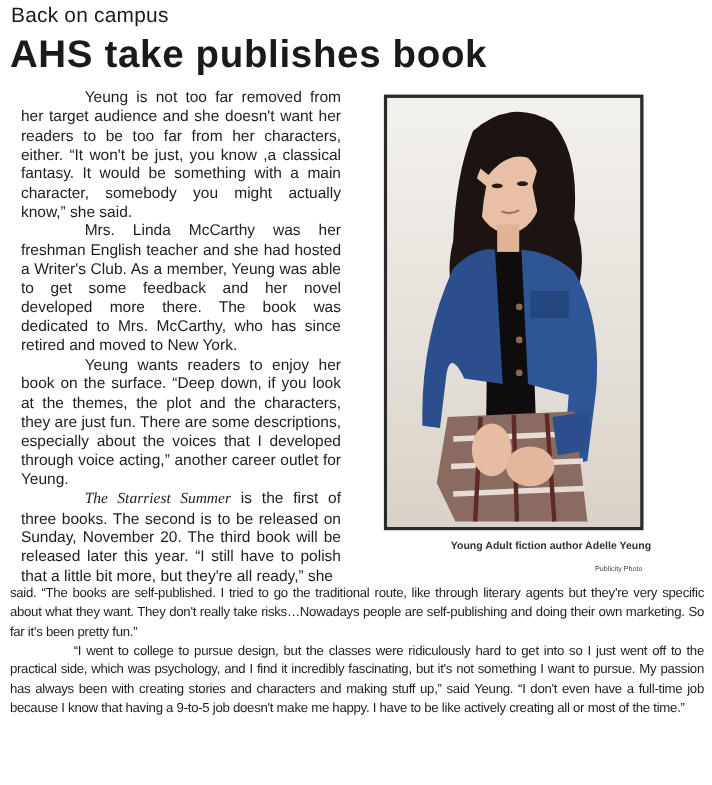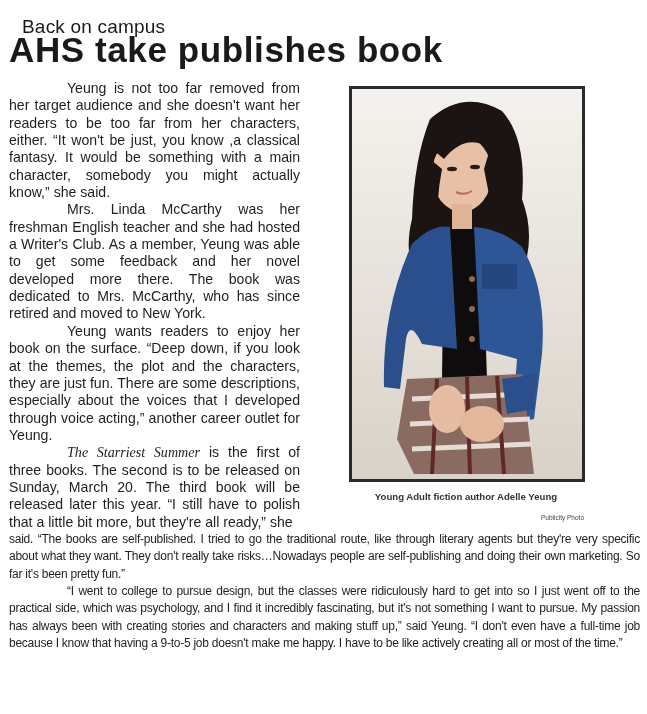--- a/index.html
+++ b/index.html
@@ -1,48 +1,48 @@
 <!DOCTYPE html>
 <html><head>
 <meta charset="utf-8">
 <style>
   html, body { margin: 0; padding: 0; background: #ffffff; }
   body { width: 647px; height: 714px; position: relative; overflow: hidden;
          font-family: "Liberation Sans", sans-serif; color: #1e1e1e; }
   .kicker { position: absolute; left: 10px; top: 4px; font-size: 19px; font-weight: normal;
-            color: #1a1a1a; letter-spacing: 0.2px; margin: 12px; }
+            color: #1a1a1a; letter-spacing: 0.2px; margin: 0; }
   .headline { position: absolute; left: 9px; top: 30px; font-size: 35px; font-weight: bold;
               color: #1a1a1a; margin: 0; letter-spacing: 0.6px; line-height: 40px; }
-  .col { position: absolute; left: 9px; top: 80px; width: 291px; font-size: 14.1px; line-height: 17.35px;
+  .col { position: absolute; left: 19px; top: 80px; width: 291px; font-size: 14.1px; line-height: 17.35px;
          text-align: justify; }
   .col p, .full p { margin: 0; text-indent: 58px; }
   .full { position: absolute; left: 9px; top: 531px; width: 631px; font-size: 12px; line-height: 17.35px;
           text-align: justify; letter-spacing: -0.25px; }
   .full p.cont { text-indent: 0; }
   .full p.last { text-align-last: left; }
   .col p.split { text-align-last: left; }
   .photo { position: absolute; left: 349px; top: 86px; width: 230px; height: 390px;
            border: 3px solid #2a2a2a; background: #f2f0ec; overflow: hidden; }
-  .caption { position: absolute; left: 340px; top: 491px; width: 252px; text-align: center;
+  .caption { position: absolute; left: 340px; top: 491px; width: 252px; text-align: right;
              font-size: 9.6px; font-weight: bold; line-height: 11px; color: #333; }
   .credit { position: absolute; left: 480px; top: 514px; width: 104px; text-align: right;
             font-size: 6.5px; color: #444; }
   em { font-style: italic; font-family: Liberation Serif, serif; }
 </style>
 </head>
 <body>
 
 <h2 class="kicker">Back on campus</h2>
 <h1 class="headline">AHS take publishes book</h1>
 
 <div class="col">
   <p>Yeung is not too far removed from her target audience and she doesn't want her readers to be too far from her characters, either. “It won't be just, you know ,a classical fantasy. It would be something with a main character, somebody you might actually know,” she said.</p>
   <p>Mrs. Linda McCarthy was her freshman English teacher and she had hosted a Writer's Club. As a member, Yeung was able to get some feedback and her novel developed more there. The book was dedicated to Mrs. McCarthy, who has since retired and moved to New York.</p>
   <p>Yeung wants readers to enjoy her book on the surface. “Deep down, if you look at the themes, the plot and the characters, they are just fun. There are some descriptions, especially about the voices that I developed through voice acting,” another career outlet for Yeung.</p>
-  <p class="split"><em>The Starriest Summer</em><span> is the first of three books. The second is to be released on Sunday, March 20. The third book will be released later this year. “I still have to polish that a little bit more, but they're all ready,” she</span></p>
+  <p class="split"><em>The Starriest Summer</em><span> is the first of three books. The second is to be released on Sunday, November 20. The third book will be released later this year. “I still have to polish that a little bit more, but they're all ready,” she</span></p>
 </div>
 
 <div class="photo">
   <svg width="230" height="390" viewBox="0 0 230 390">
     <defs>
       <linearGradient id="bg" x1="0" y1="0" x2="0" y2="1">
         <stop offset="0" stop-color="#f4f2ee"></stop>
         <stop offset="1" stop-color="#d9d2c8"></stop>
       </linearGradient>
     </defs>

